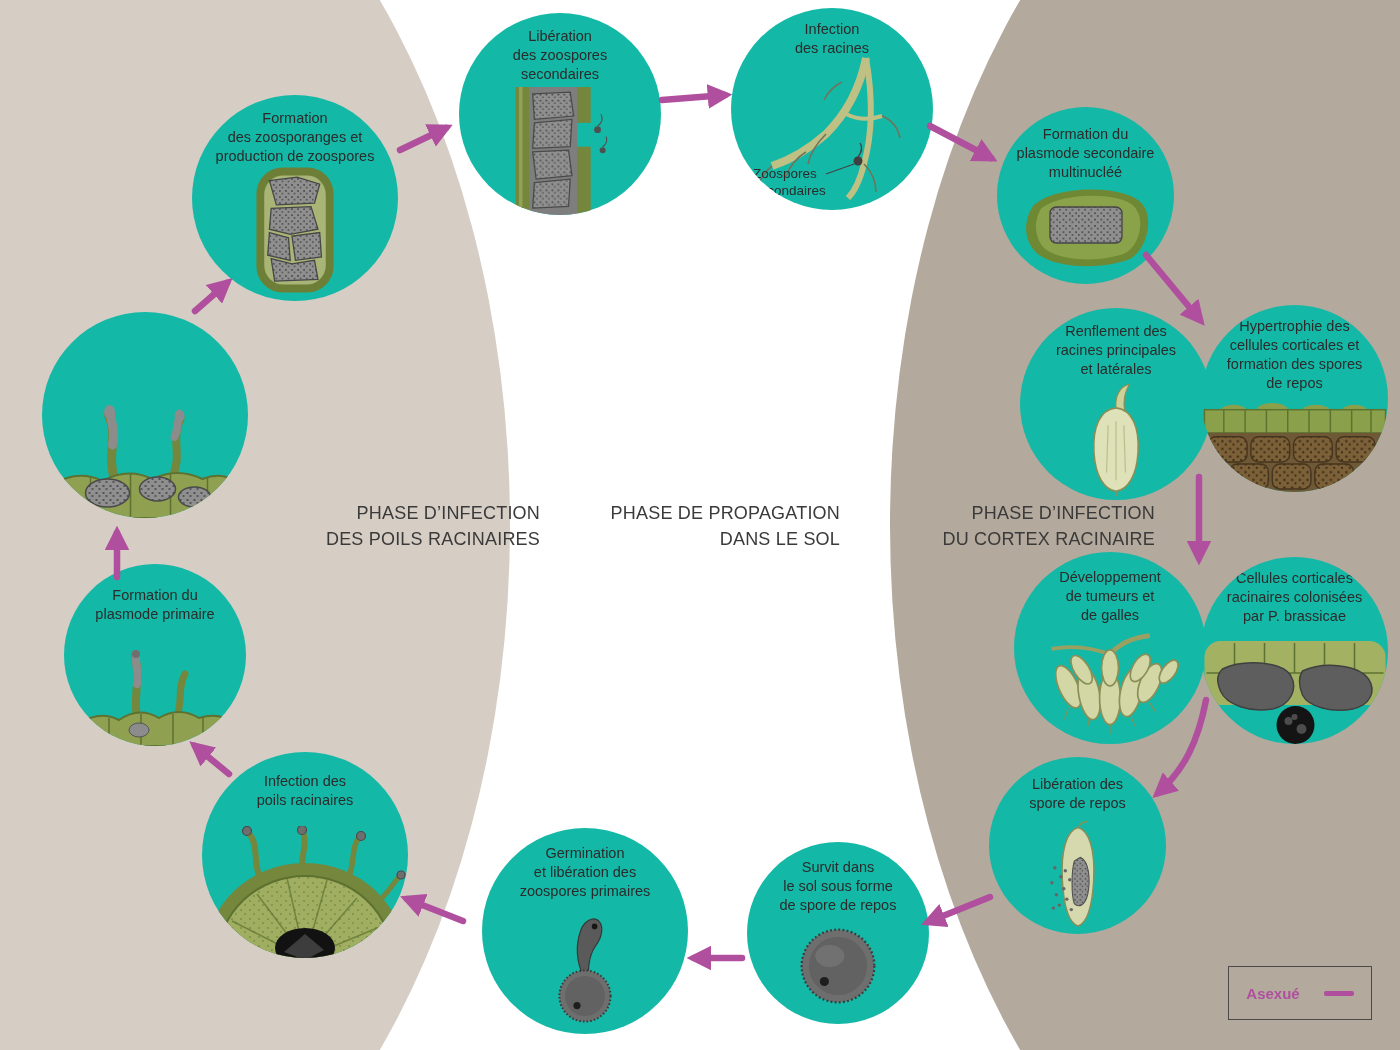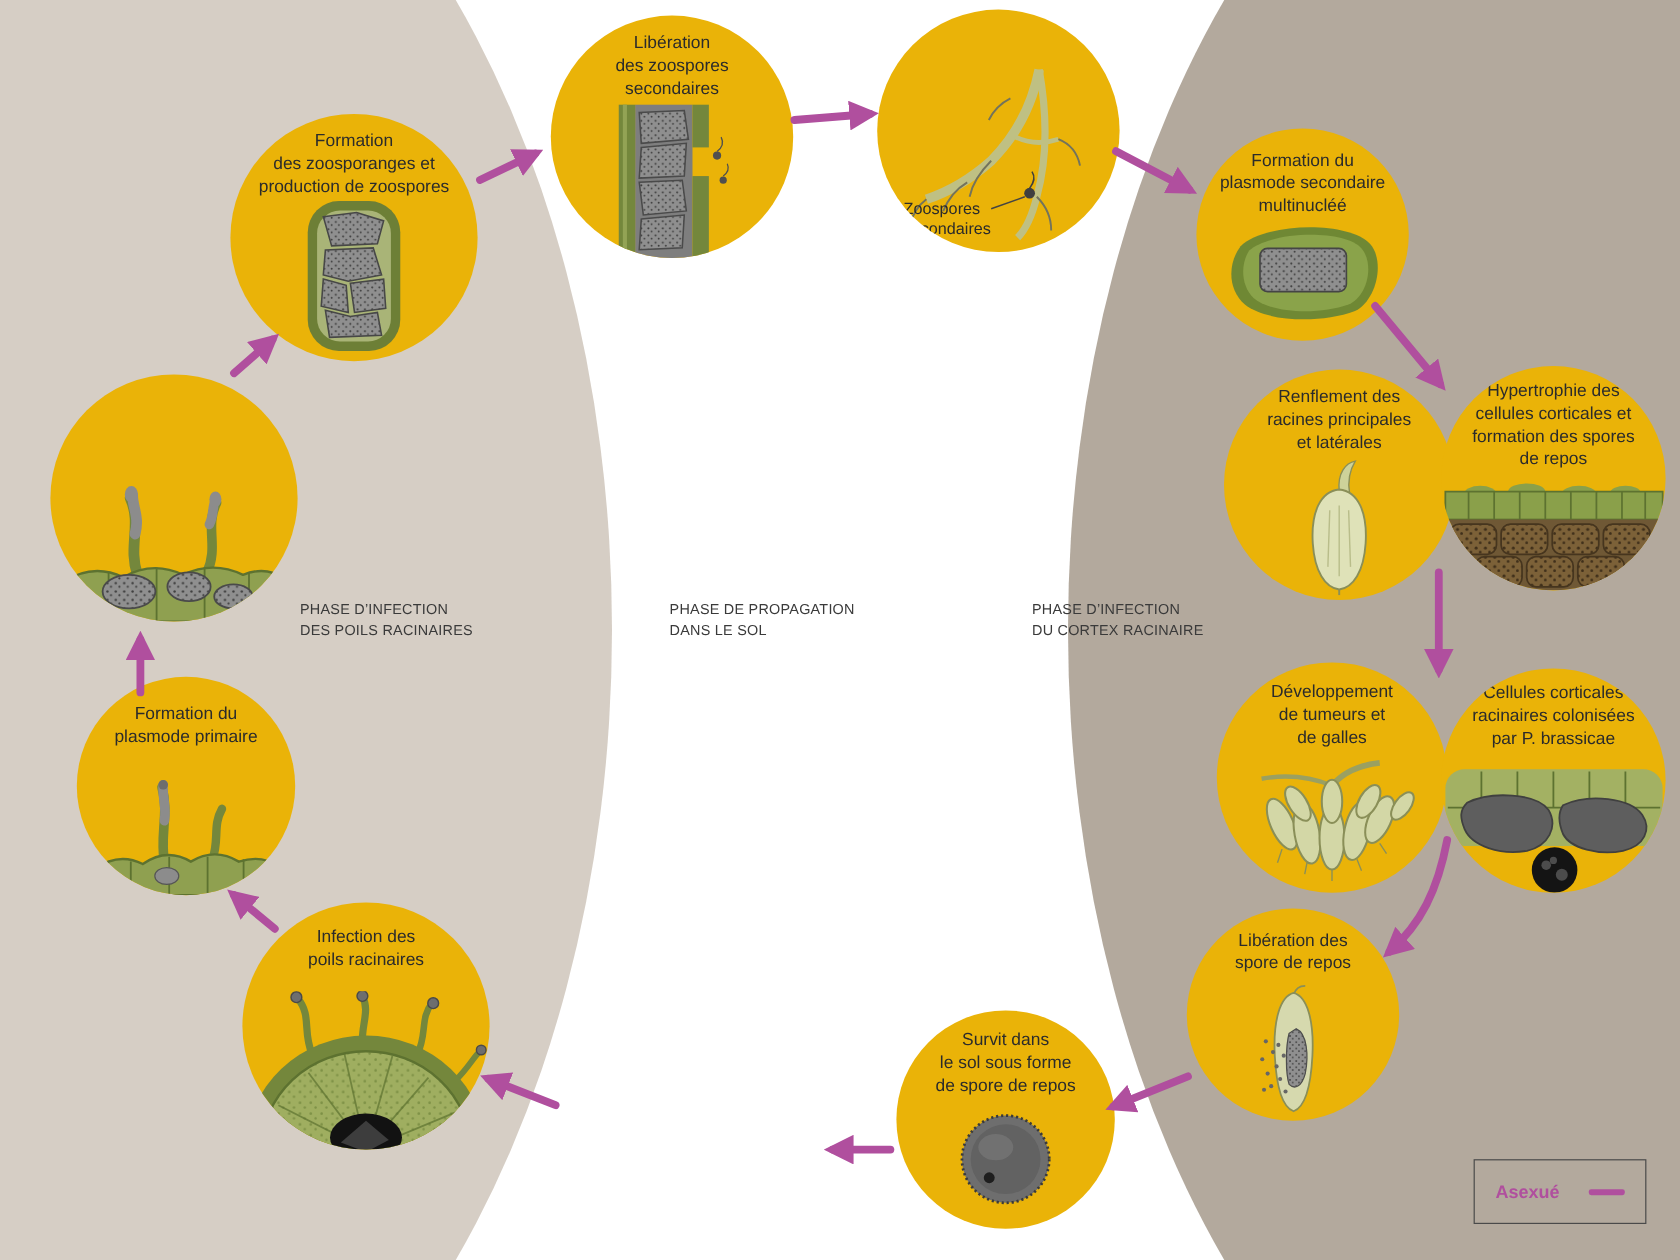--- a/index.html
+++ b/index.html
@@ -2,25 +2,25 @@
 <html><head>
 <meta charset="utf-8">
 <style>
   *{box-sizing:border-box;margin:0;padding:0}
   html,body{background:#ffffff}
   body{font-family:"Liberation Sans",sans-serif}
   .canvas{position:relative;width:1400px;height:1050px;background:#ffffff;overflow:hidden}
   .blob{position:absolute;border-radius:50%}
   .blob-left{left:-490px;top:-255px;width:1000px;height:1560px;background:#d6cec5}
   .blob-right{left:890px;top:-255px;width:1000px;height:1560px;background:#b3a99d}
-  .node{position:absolute;border-radius:50%;background:#eab308;overflow:hidden}
+  .node{position:absolute;border-radius:50%;background:#14b8a6;overflow:hidden}
   .node-label{position:absolute;left:0;right:0;top:var(--lt,14px);text-align:center;
     font-size:14.5px;line-height:1.32;color:#2b2b2b;white-space:pre-line;z-index:3}
   .illus{position:absolute;left:50%;transform:translateX(-50%);bottom:var(--ib,8px);z-index:2}
-  .phase{position:absolute;text-align:left;font-size:12px;letter-spacing:.2px;color:#3a3a3a;
+  .phase{position:absolute;text-align:right;font-size:18px;letter-spacing:.2px;color:#3a3a3a;
     white-space:pre-line;line-height:1.45}
   .arrows{position:absolute;left:0;top:0;pointer-events:none;z-index:6}
   .annotation{position:absolute;font-size:13.5px;color:#2b2b2b;white-space:pre-line;
     line-height:1.25;z-index:4}
   .legend{position:absolute;left:1228px;top:966px;width:144px;height:54px;border:1.5px solid #4a4a4a;
     display:flex;align-items:center;justify-content:center;gap:24px;z-index:7}
   .legend-label{color:#b04f9e;font-weight:bold;font-size:15px}
   .legend-line{width:30px;height:5px;background:#b04f9e;border-radius:2px}
   .italic{}
 </style>
@@ -96,20 +96,22 @@
       <rect x="80" y="0" width="16" height="42" fill="#74873c"></rect>
       <rect x="80" y="70" width="16" height="80" fill="#74873c"></rect>
       <circle cx="104" cy="50" r="4" fill="#4f4f4f"></circle>
       <path d="M104 46 q8 -6 4 -14" stroke="#4f4f4f" stroke-width="1.3" fill="none"></path>
       <circle cx="110" cy="74" r="3.5" fill="#4f4f4f"></circle>
       <path d="M110 70 q7 -5 4 -12" stroke="#4f4f4f" stroke-width="1.2" fill="none"></path>
     </svg>
   </div>
 
   <div class="node" style="left:731px;top:8px;width:202px;height:202px;--lt:12px;--ib:6px">
+    <div class="node-label">Infection
+des racines</div>
     <svg class="illus" width="172" height="152" viewBox="0 0 172 152">
       <g fill="none" stroke="#bfc083">
         <path d="M120 6 C114 36 100 62 80 82 C62 98 44 108 26 114" stroke-width="8"></path>
         <path d="M120 6 C126 40 128 76 118 112 C114 128 108 140 102 146" stroke-width="6"></path>
         <path d="M100 62 C112 68 124 68 136 64" stroke-width="4"></path>
       </g>
       <g fill="none" stroke="#73735c" stroke-width="1.6">
         <path d="M80 82 C70 92 64 102 62 112"></path>
         <path d="M26 114 C18 120 14 128 12 136"></path>
         <path d="M118 112 C126 120 130 130 130 140"></path>
@@ -269,20 +271,32 @@
 le sol sous forme
 de spore de repos</div>
     <svg class="illus" width="102" height="100" viewBox="0 0 110 110">
       <circle cx="55" cy="55" r="40" fill="#6e6e6e" stroke="#3a3a3a" stroke-width="2.5" stroke-dasharray="2 2.6"></circle>
       <circle cx="55" cy="55" r="32" fill="#626262"></circle>
       <ellipse cx="46" cy="44" rx="16" ry="12" fill="#787878" opacity="0.7"></ellipse>
       <circle cx="40" cy="72" r="5" fill="#1e1e1e"></circle>
     </svg>
   </div>
 
+  <div class="node" style="left:482px;top:828px;width:206px;height:206px;--lt:16px;--ib:6px">
+    <div class="node-label">Germination
+et libération des
+zoospores primaires</div>
+    <svg class="illus" width="116" height="128" viewBox="0 0 120 160">
+      <path d="M58 96 C50 78 48 58 54 40 C58 26 70 20 77 26 C84 33 81 47 74 56 C66 66 64 80 64 95 Z" fill="#5a5a5a" stroke="#373737" stroke-width="1.5"></path>
+      <circle cx="72" cy="33" r="3.5" fill="#161616"></circle>
+      <circle cx="60" cy="120" r="32" fill="#6e6e6e" stroke="#3a3a3a" stroke-width="2.5" stroke-dasharray="2 2.6"></circle>
+      <circle cx="60" cy="120" r="25" fill="#626262"></circle>
+      <circle cx="50" cy="132" r="4.5" fill="#1e1e1e"></circle>
+    </svg>
+  </div>
 
   <div class="node" style="left:202px;top:752px;width:206px;height:206px;--lt:20px;--ib:0px">
     <div class="node-label">Infection des
 poils racinaires</div>
     <svg class="illus" width="206" height="132" viewBox="0 0 206 132">
       <g fill="none" stroke="#74873c" stroke-linecap="round">
         <path d="M58 52 C50 34 58 20 46 6" stroke-width="6"></path>
         <path d="M100 40 C100 26 106 16 100 4" stroke-width="6"></path>
         <path d="M146 52 C154 36 148 22 158 10" stroke-width="5.5"></path>
         <path d="M178 74 C188 64 192 56 198 50" stroke-width="5"></path>

